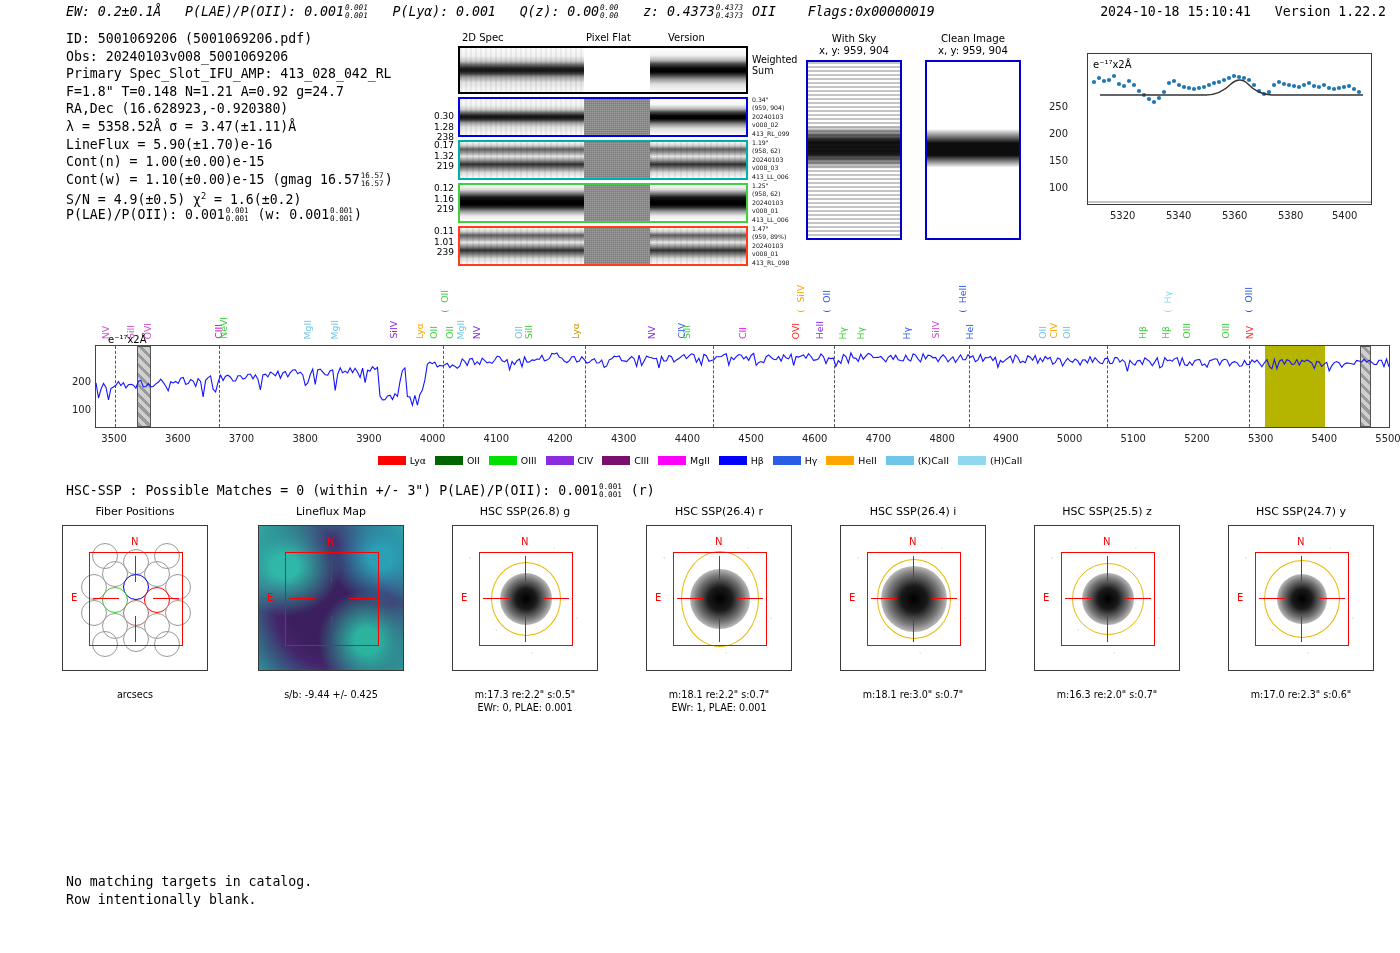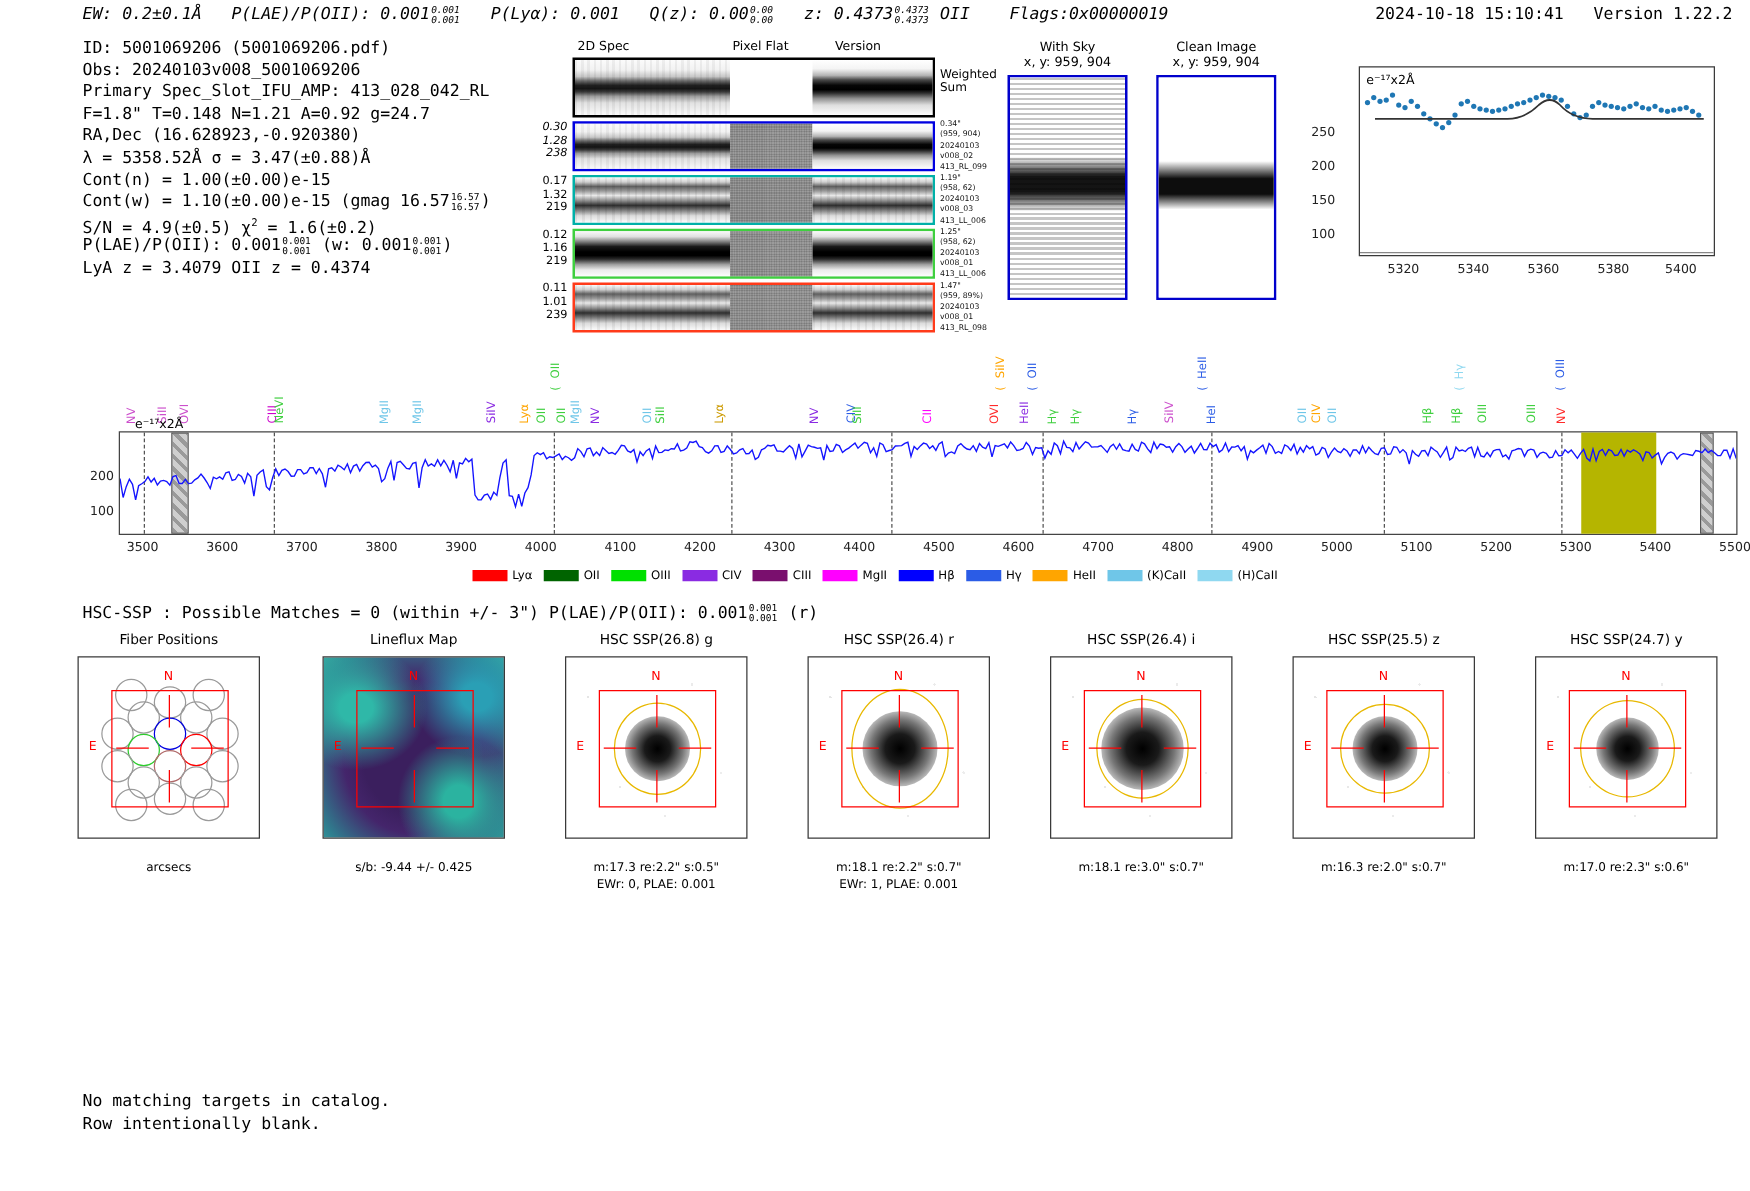--- a/index.html
+++ b/index.html
@@ -200,42 +200,42 @@
   &nbsp;
   <span>Version 1.22.2</span>
 </div>
 
 <div id="info-block" class="mono">
   <div>ID: 5001069206 (5001069206.pdf)</div>
   <div>Obs: 20240103v008_5001069206</div>
   <div>Primary Spec_Slot_IFU_AMP: 413_028_042_RL</div>
   <div>F=1.8"  T=0.148  N=1.21  A=0.92  g=24.7</div>
   <div>RA,Dec (16.628923,-0.920380)</div>
-  <div>λ = 5358.52Å  σ = 3.47(±0.88)Å</div>
+  <div>λ = 5358.52Å  σ = 3.47(±1.11)Å</div>
+  <div>LineFlux = 5.90(±1.70)e-16</div>
   <div>Cont(n) = 1.00(±0.00)e-15</div>
   <div>
     <span>Cont(w) = 1.10(±0.00)e-15 (gmag 16.57</span><span class="sup-sub">
         <span>16.57</span>
         <span>16.57</span>
       </span><span>)</span>
   </div>
   <div>
     <span>S/N = 4.9(±0.5)   χ</span><span class="sup">2</span><span> = 1.6(±0.2)</span>
   </div>
   <div>
     <span>P(LAE)/P(OII): 0.001</span><span class="sup-sub">
         <span>0.001</span>
         <span>0.001</span>
       </span>
     <span>(w: 0.001</span><span class="sup-sub">
         <span>0.001</span>
         <span>0.001</span>
       </span><span>)</span>
   </div>
-  <div>LyA z = 3.4079  OII z = 0.4374</div>
 </div>
 
 <div id="specpanels">
   <div class="sp-title" style="left:22px;top:0;">2D Spec</div>
   <div class="sp-title" style="left:146px;top:0;">Pixel Flat</div>
   <div class="sp-title" style="left:228px;top:0;">Version</div>
 
   <div class="sp-box" style="left:18px;top:14px;width:290px;height:48px;border:2px solid #000;">
     <div class="sp-thirds">
       <div class="sp-left img2d"></div>
@@ -248,21 +248,21 @@
     <div>Sum</div>
   </div>
 
   <div class="sp-box" style="left:18px;top:65px;width:290px;height:40px;border:2px solid #0000e0;">
     <div class="sp-thirds">
       <div class="sp-left img2d"></div>
       <div class="sp-mid pixflat"></div>
       <div class="sp-right img2d smooth"></div>
     </div>
   </div>
-  <div class="sp-leftnums" style="left:-30px;top:65px;width:44px;font-style:italic;">
+  <div class="sp-leftnums" style="left:-30px;top:79px;width:44px;">
     <div>0.30</div>
     <div>1.28</div>
     <div>238</div>
   </div>
   <div class="sp-rightnote" style="left:312px;top:64px;">
     <div>0.34"</div>
       <div>(959, 904)</div>
     <div>20240103</div>
       <div>v008_02</div>
     <div>413_RL_099</div>

